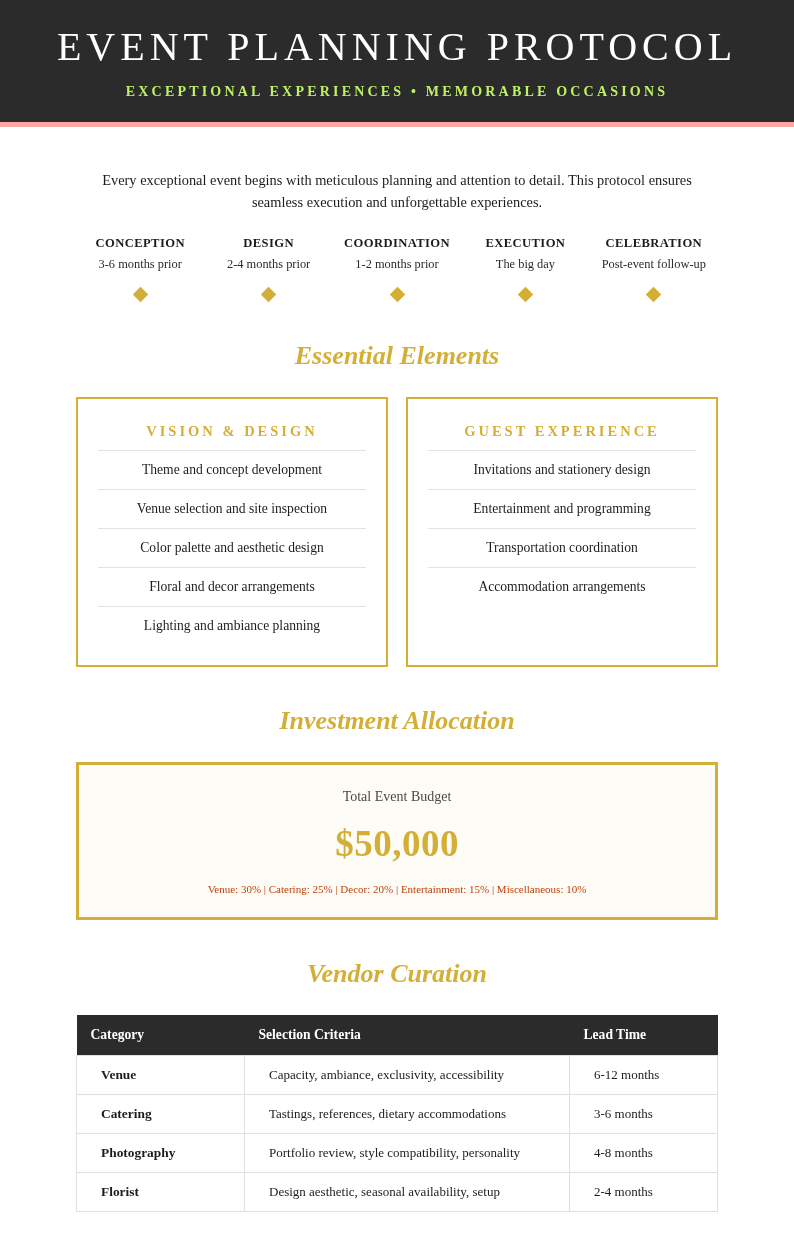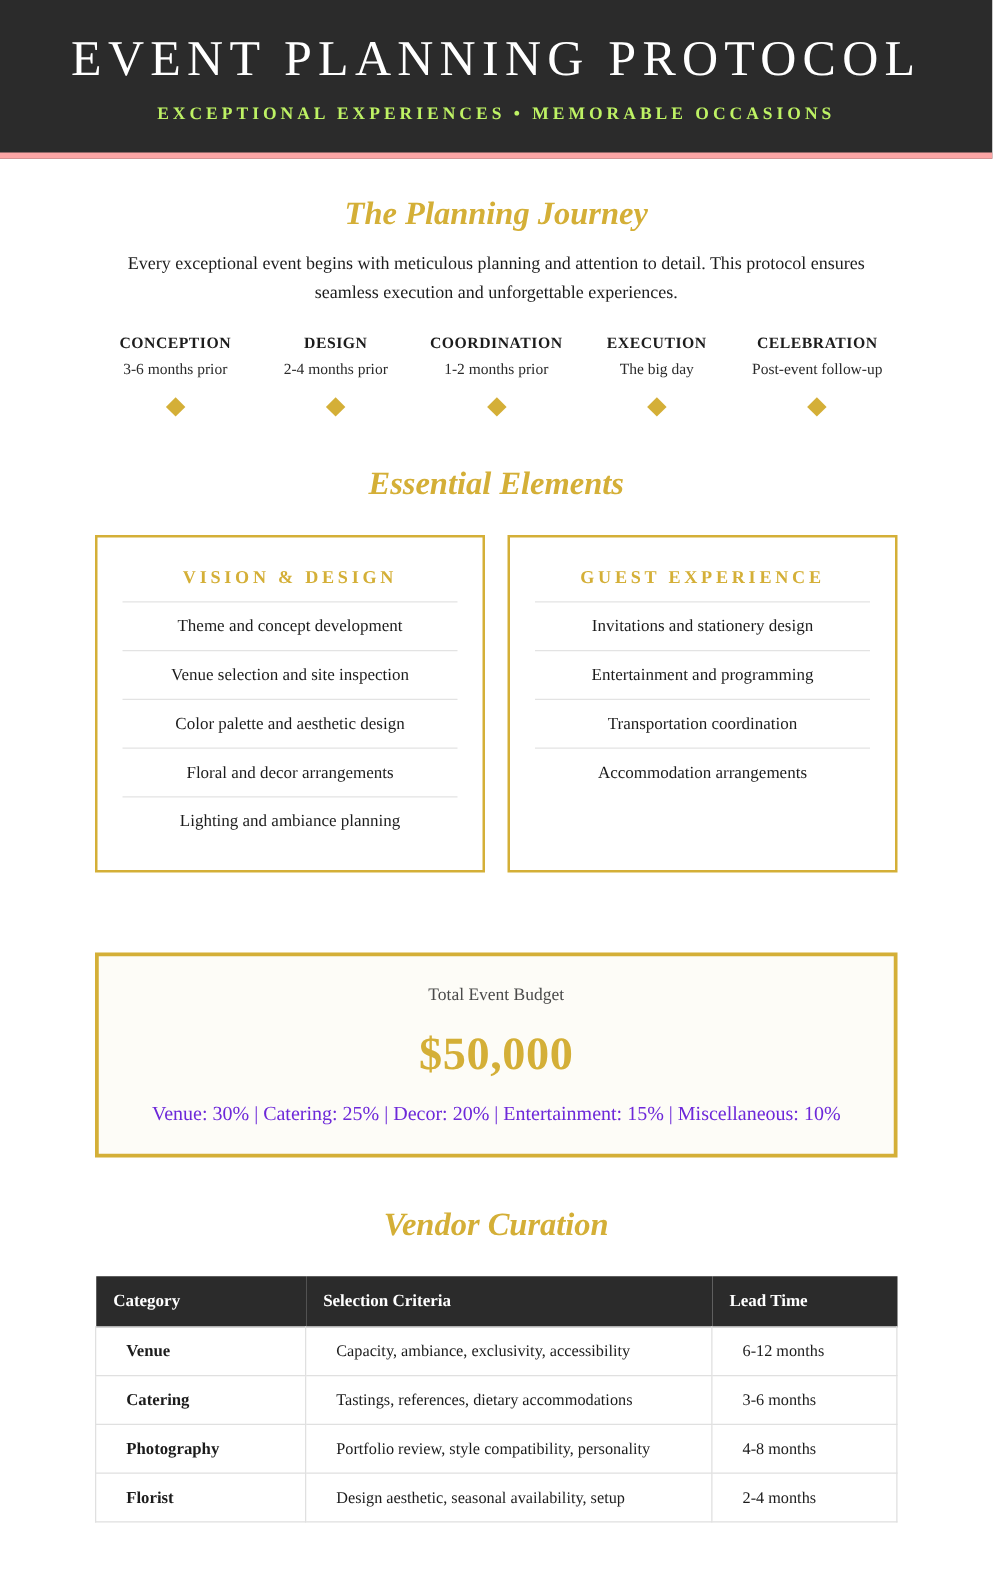--- a/index.html
+++ b/index.html
@@ -136,22 +136,22 @@
     color: #4a4a4a;
   }
   .budget-amount {
     font-size: 37px;
     font-weight: bold;
     color: #d4af37;
     margin: 17px 0 18px;
     letter-spacing: 0.5px;
   }
   .budget-breakdown {
-    font-size: 16px;
-    color: #6d28d9;
+    font-size: 11px;
+    color: #c2410c;
   }
 
   
   #vendor-curation { padding-top: 38px; }
   table.vendor-table {
     width: 100%;
     border-collapse: collapse;
     margin-top: 26px;
     table-layout: fixed;
   }
@@ -180,21 +180,20 @@
 </style>
 </head>
 <body>
 
 <div class="masthead">
   <h1 class="masthead-title">EVENT PLANNING PROTOCOL</h1>
   <p class="masthead-subtitle">EXCEPTIONAL EXPERIENCES • MEMORABLE OCCASIONS</p>
 </div>
 
 <div class="page" id="planning-journey">
-  <h2 class="section-heading">The Planning Journey</h2>
   <p class="intro">Every exceptional event begins with meticulous planning and attention to detail. This protocol ensures seamless execution and unforgettable experiences.</p>
 
   <div class="timeline">
     <div class="timeline-phase">
       <div class="phase-name">CONCEPTION</div>
       <div class="phase-timing">3-6 months prior</div>
       <div class="phase-marker"></div>
     </div>
     <div class="timeline-phase">
       <div class="phase-name">DESIGN</div>
@@ -235,20 +234,21 @@
       <div class="card-title">GUEST EXPERIENCE</div>
       <div class="card-item">Invitations and stationery design</div>
       <div class="card-item">Entertainment and programming</div>
       <div class="card-item">Transportation coordination</div>
       <div class="card-item">Accommodation arrangements</div>
     </div>
   </div>
 </div>
 
 <div class="page" id="investment-allocation">
+  <h2 class="section-heading">Investment Allocation</h2>
 
   <div class="budget-box">
     <div class="budget-label">Total Event Budget</div>
     <div class="budget-amount">$50,000</div>
     <div class="budget-breakdown">Venue: 30% | Catering: 25% | Decor: 20% | Entertainment: 15% | Miscellaneous: 10%</div>
   </div>
 </div>
 
 <div class="page" id="vendor-curation">
   <h2 class="section-heading">Vendor Curation</h2>

